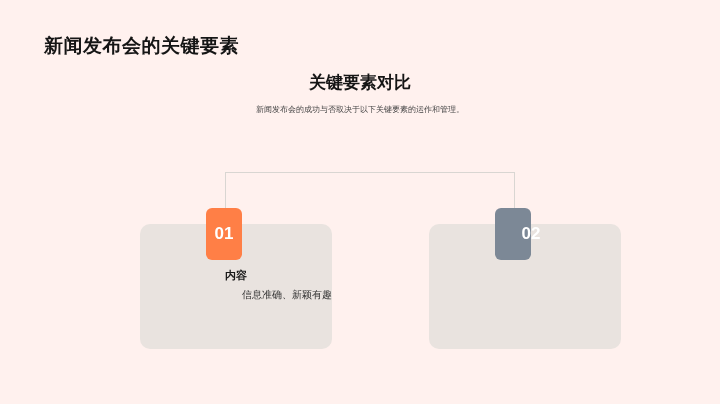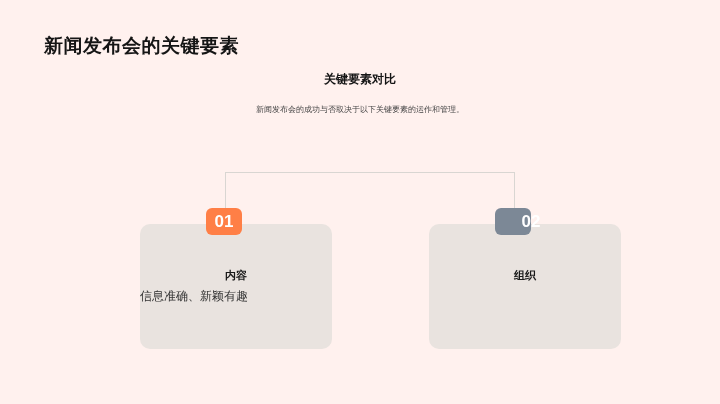--- a/index.html
+++ b/index.html
@@ -9,66 +9,65 @@
       font-family: "DejaVu Sans", "Liberation Sans", sans-serif;
       color: #111;
     }
     .slide { position: relative; width: 720px; height: 404px; background: #fff1ee; }
     .slide-title {
       position: absolute; left: 44px; top: 33px;
       font-size: 19px; font-weight: bold; color: #151515; letter-spacing: 0.5px;
     }
     .section-title {
       position: absolute; left: 0; width: 720px; top: 71px; text-align: center;
-      font-size: 12px; font-weight: bold; color: #151515;
+      font-size: 17px; font-weight: bold; color: #151515;
     }
     .subtitle {
       position: absolute; left: 0; width: 720px; top: 104px; text-align: center;
       font-size: 8px; color: #444;
     }
     .connector {
       position: absolute; left: 225px; top: 172px; width: 290px; height: 40px;
       border: 1.5px solid #d9d6d2; border-bottom: none;
     }
     .card {
       position: absolute; top: 224px; width: 192px; height: 125px;
       background: #e9e3df; border-radius: 10px;
     }
     .card.c1 { left: 140px; }
     .card.c2 { left: 429px; }
     .badge {
-      position: absolute; top: 208px; width: 36px; height: 27px; border-radius: 6px;
+      position: absolute; top: 208px; width: 36px; height: 52px; border-radius: 6px;
       color: #fff; font-weight: bold; font-size: 17px;
       display: flex; align-items: center; justify-content: center;
       font-family: "Liberation Sans", sans-serif;
     }
     .badge.b1 { left: 206px; background: #ff7f46; }
     .badge.b2 { left: 495px; background: #7c8896; padding-left: 36px; }
     .card-title {
       position: absolute; left: 0; width: 100%; top: 44px; text-align: center;
       font-size: 11px; font-weight: bold; color: #1a1a1a;
     }
     .card-desc {
-      position: absolute; left: 0; width: 100%; top: 64px; text-align: left;
-      font-size: 12px; color: #333;
+      position: absolute; left: 0; width: 100%; top: 64px; text-align: right;
+      font-size: 10px; color: #333;
     }
   </style>
 </head>
 <body>
 
 <div class="slide">
   <div class="slide-title">新闻发布会的关键要素</div>
   <div class="section-title">关键要素对比</div>
   <div class="subtitle">新闻发布会的成功与否取决于以下关键要素的运作和管理。</div>
 
   <div class="connector"></div>
 
   <div class="card c1">
     <div class="card-title">内容</div>
     <div class="card-desc">信息准确、新颖有趣</div>
   </div>
   <div class="badge b1">01</div>
 
   <div class="card c2">
-    <div class="card-title">组织</div>
   </div>
   <div class="badge b2">02</div>
 </div>
 
 </body></html>

